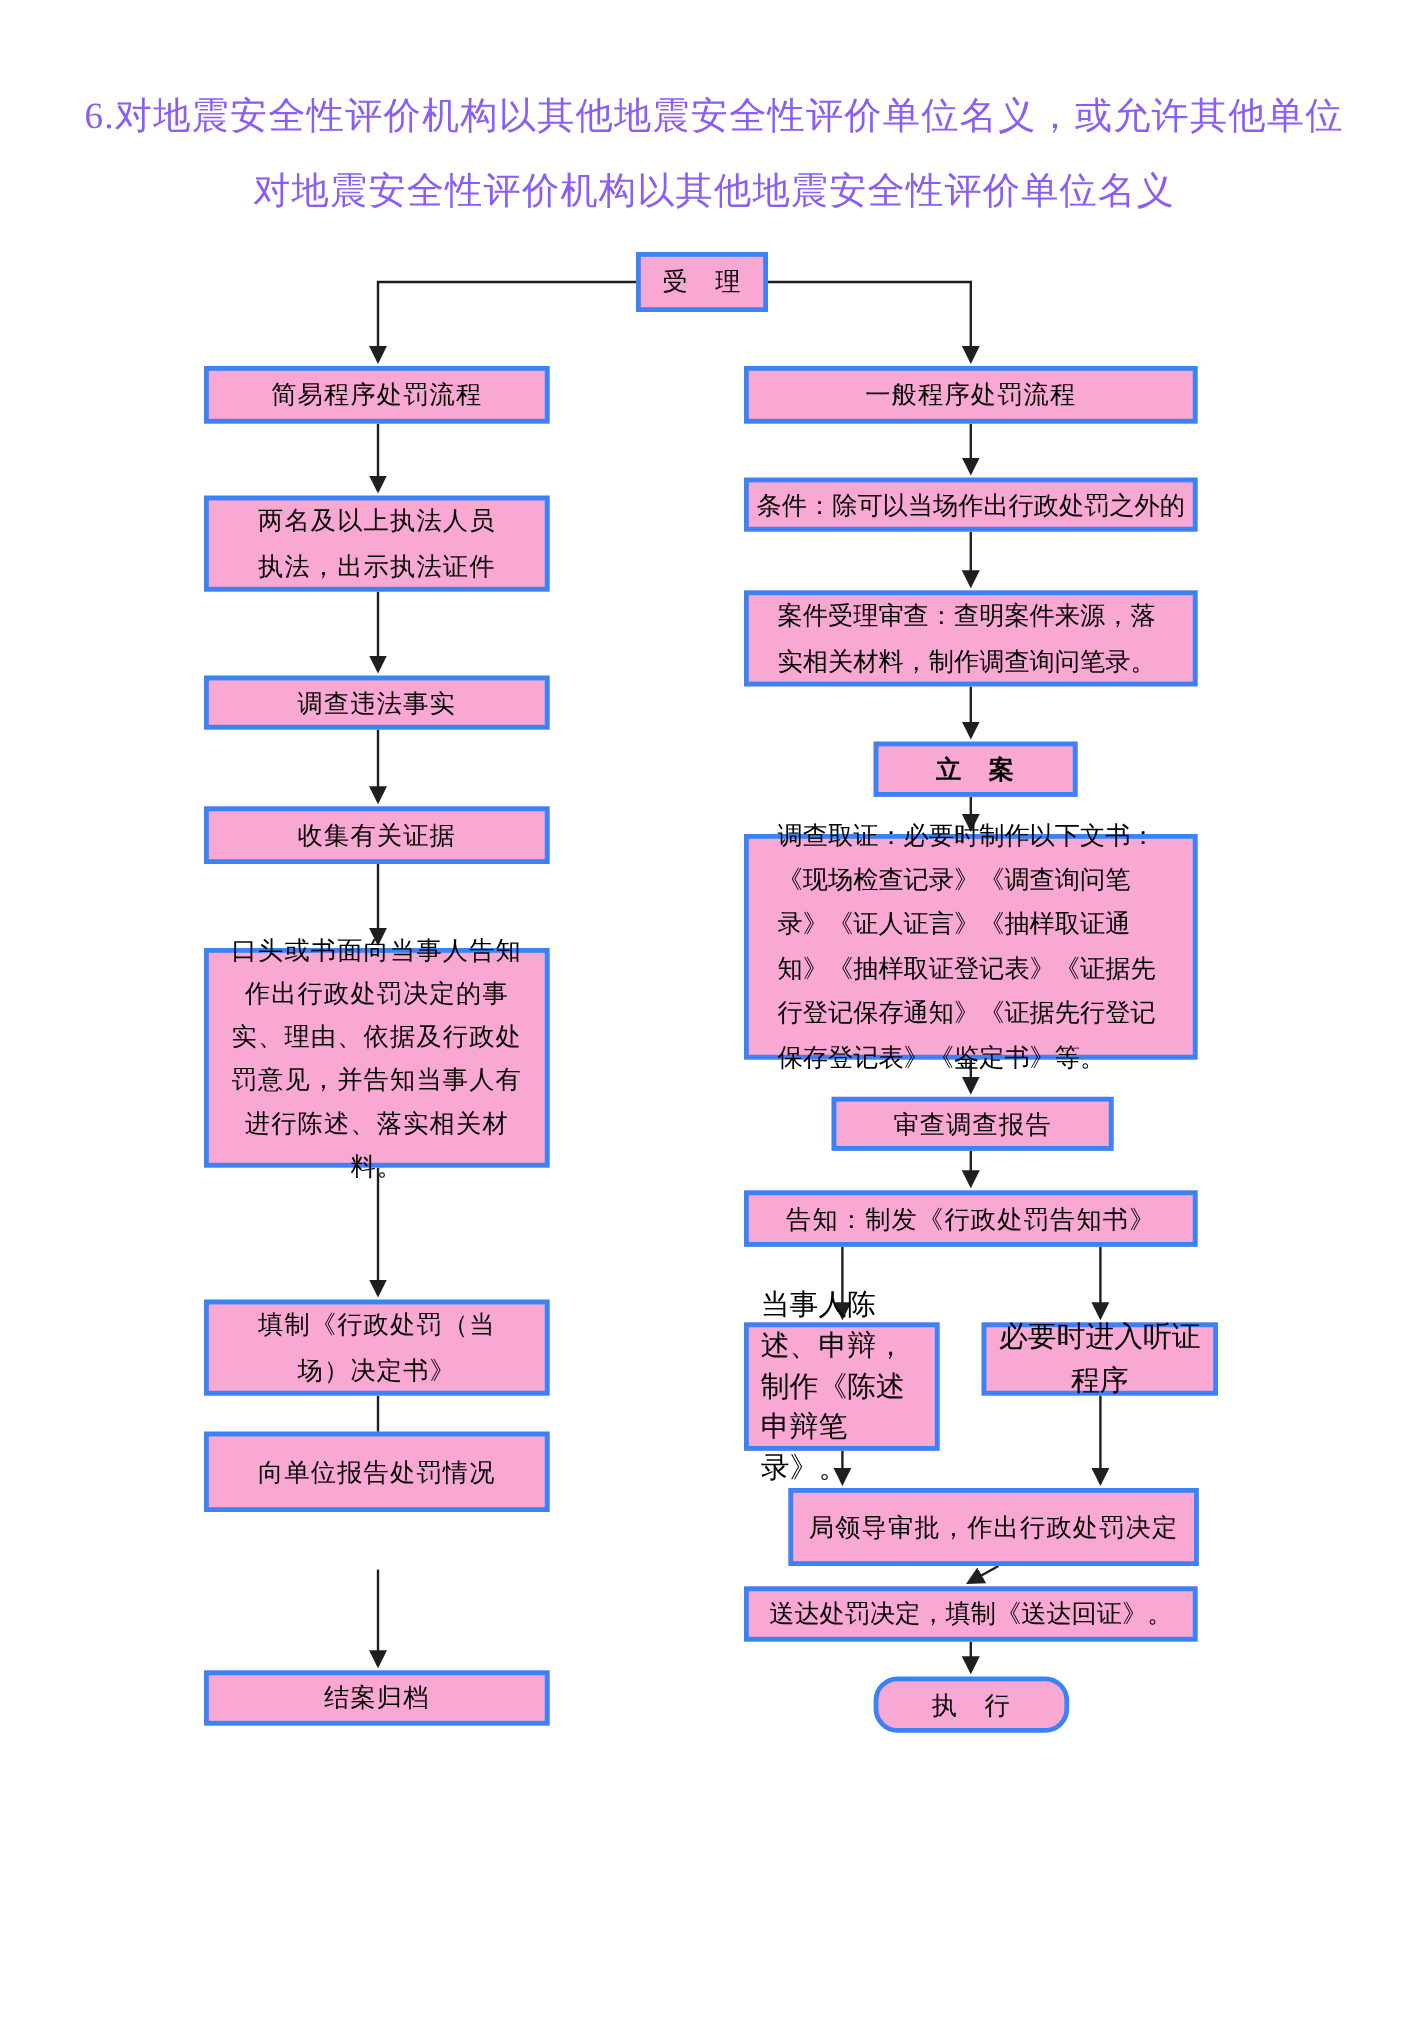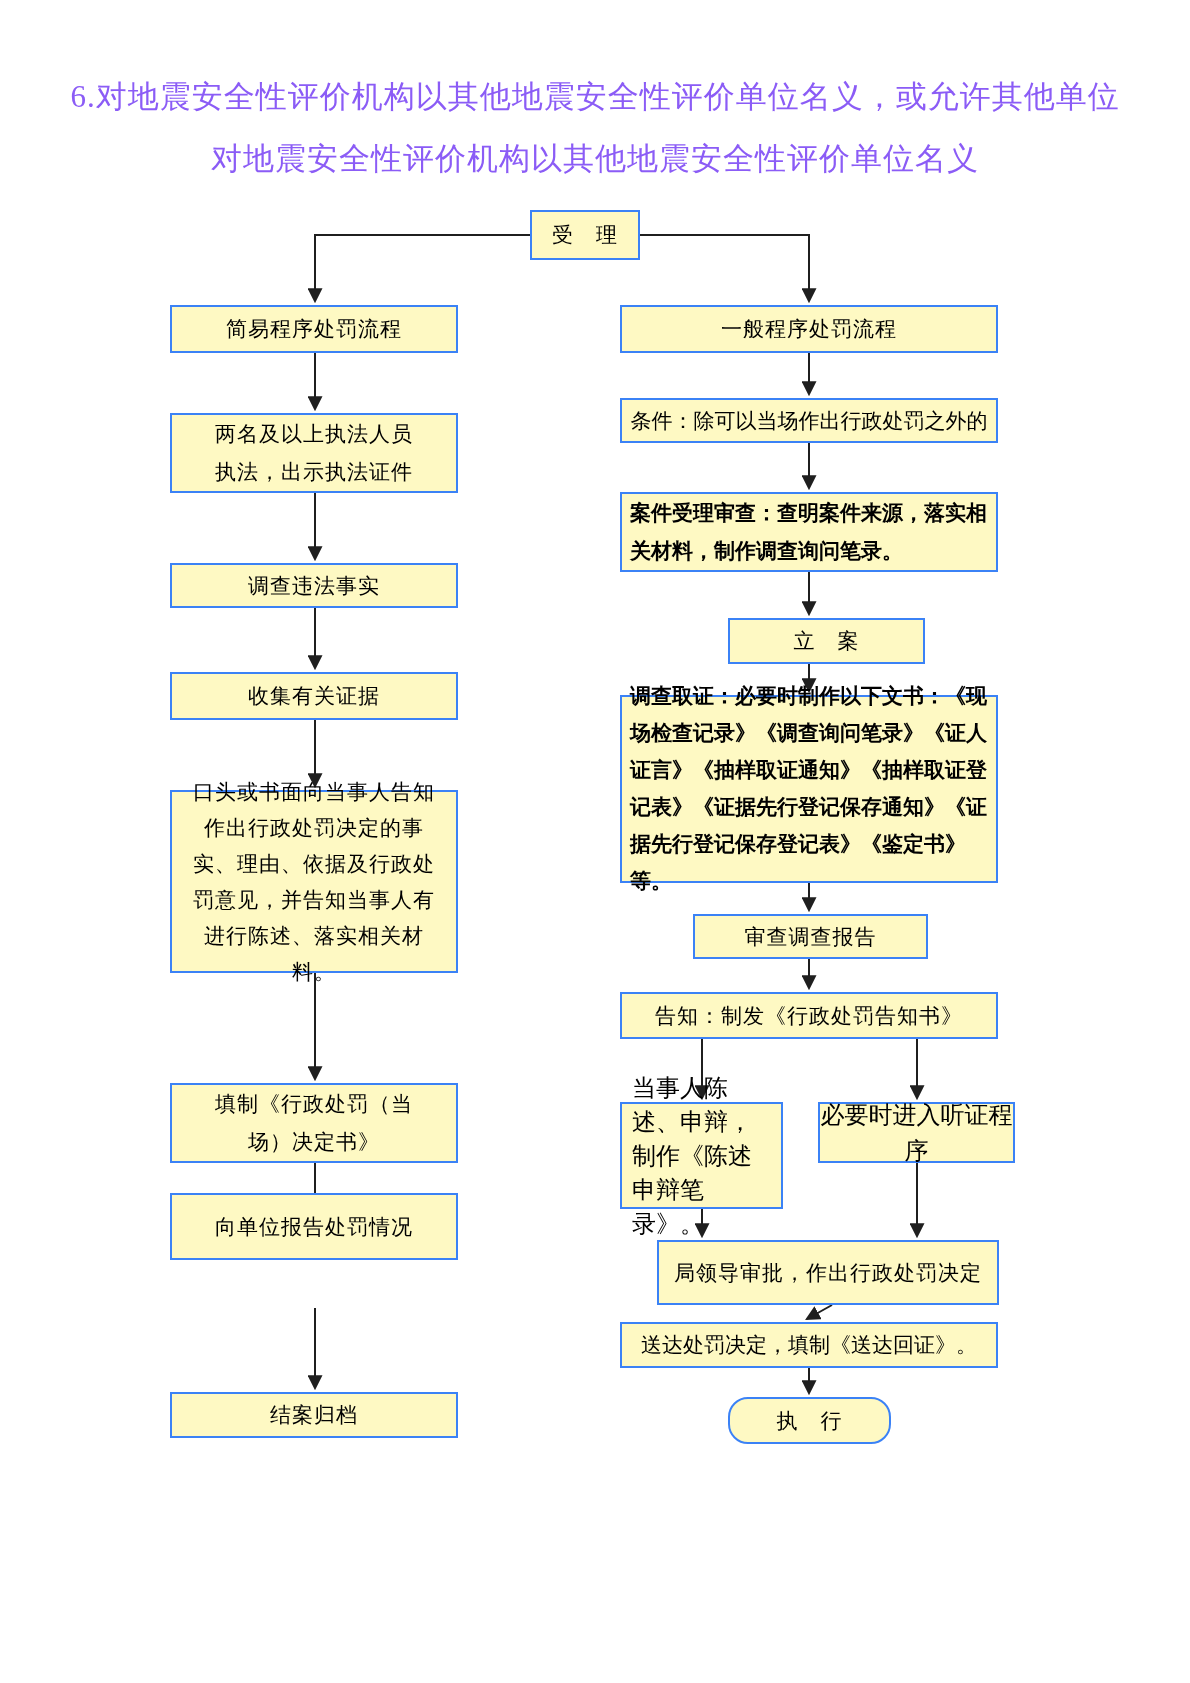--- a/index.html
+++ b/index.html
@@ -10,31 +10,31 @@
   }
   .title-line {
     position:absolute; left:0; width:100%; text-align:center;
     font-size:31px; letter-spacing:1px; color:#8b5cf6; white-space:nowrap;
   }
   .t1 { top:76px; }
   .t2 { top:138px; }
   .connectors { position:absolute; left:0; top:0; width:1190px; height:1683px; }
   .box {
     position:absolute; box-sizing:border-box;
-    border:2px solid #3b82f6; background:#fef9c3;
+    border:4px solid #3b82f6; background:#f9a8d4;
     display:flex; align-items:center; justify-content:center;
     text-align:center; font-size:21px; line-height:36px; letter-spacing:1px;
   }
   .left  { text-align:left; justify-content:flex-start; }
   .tight { letter-spacing:0; }
   .fs20  { font-size:24px; }
   .lh34  { line-height:34px; }
   .lh37  { line-height:37px; }
   .lh38  { line-height:38px; }
-  .pad8  { padding:0 8px;font-weight:bold; }
+  .pad8  { padding:0 24px; }
   .pad10 { padding:0 10px; }
   .pad12 { padding:0 12px; }
   .pad23 { padding:0 23px; }
   .pad34 { padding:0 34px; }
 </style>
 </head>
 <body>
 
 <div class="canvas">
 
@@ -79,21 +79,21 @@
   <div class="box" style="left:170px;top:563px;width:288px;height:45px;">调查违法事实</div>
   <div class="box" style="left:170px;top:672px;width:288px;height:48px;">收集有关证据</div>
   <div class="box pad12" style="left:170px;top:790px;width:288px;height:183px;">口头或书面向当事人告知作出行政处罚决定的事实、理由、依据及行政处罚意见，并告知当事人有进行陈述、落实相关材料。</div>
   <div class="box lh38 pad23" style="left:170px;top:1083px;width:288px;height:80px;">填制《行政处罚（当场）决定书》</div>
   <div class="box" style="left:170px;top:1193px;width:288px;height:67px;">向单位报告处罚情况</div>
   <div class="box" style="left:170px;top:1392px;width:288px;height:46px;">结案归档</div>
 
   <div class="box" style="left:620px;top:305px;width:378px;height:48px;">一般程序处罚流程</div>
   <div class="box tight" style="left:620px;top:398px;width:378px;height:45px;">条件：除可以当场作出行政处罚之外的</div>
   <div class="box left tight lh38 pad8" style="left:620px;top:492px;width:378px;height:80px;">案件受理审查：查明案件来源，落实相关材料，制作调查询问笔录。</div>
-  <div class="box" style="left:728px;top:618px;width:197px;height:46px;">立　案</div>
+  <div class="box" style="left:728px;top:618px;width:170px;height:46px;font-weight:bold;">立　案</div>
   <div class="box left tight lh37 pad8" style="left:620px;top:695px;width:378px;height:188px;">调查取证：必要时制作以下文书：《现场检查记录》《调查询问笔录》《证人证言》《抽样取证通知》《抽样取证登记表》《证据先行登记保存通知》《证据先行登记保存登记表》《鉴定书》等。</div>
   <div class="box" style="left:693px;top:914px;width:235px;height:45px;">审查调查报告</div>
   <div class="box" style="left:620px;top:992px;width:378px;height:47px;">告知：制发《行政处罚告知书》</div>
   <div class="box left tight fs20 lh34 pad10" style="left:620px;top:1102px;width:163px;height:107px;">当事人陈述、申辩，制作《陈述申辩笔录》。</div>
   <div class="box tight fs20" style="left:818px;top:1102px;width:197px;height:61px;">必要时进入听证程序</div>
   <div class="box" style="left:657px;top:1240px;width:342px;height:65px;">局领导审批，作出行政处罚决定</div>
   <div class="box tight" style="left:620px;top:1322px;width:378px;height:46px;">送达处罚决定，填制《送达回证》。</div>
   <div class="box" style="left:728px;top:1397px;width:163px;height:47px;border-radius:20px;">执　行</div>
 
 </div>

